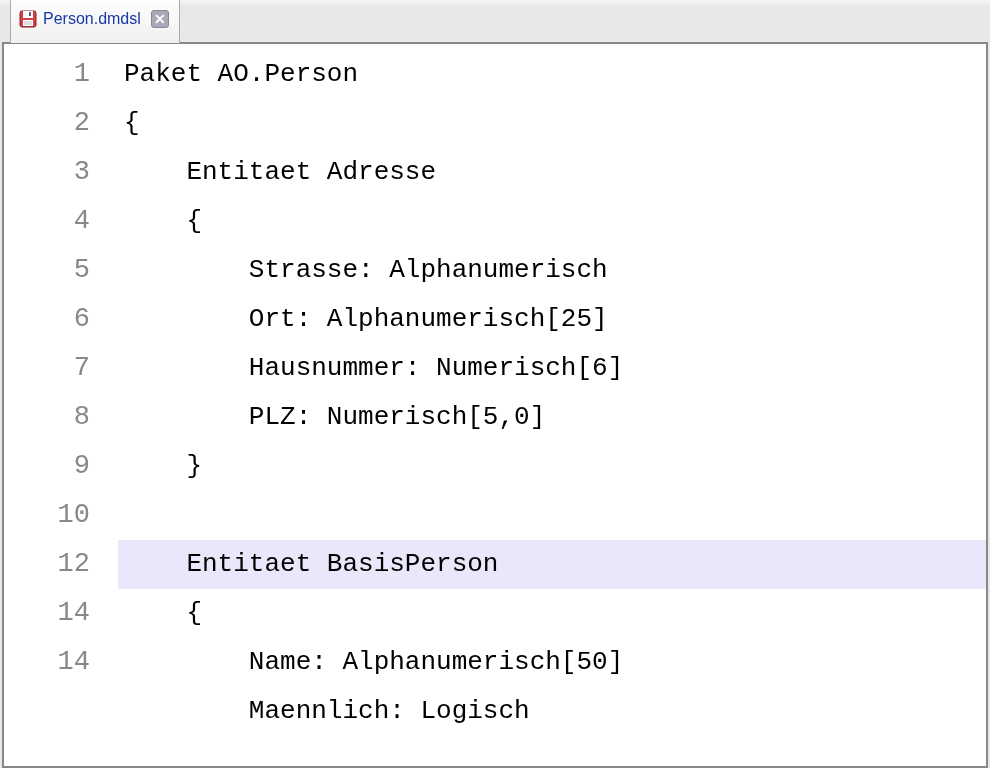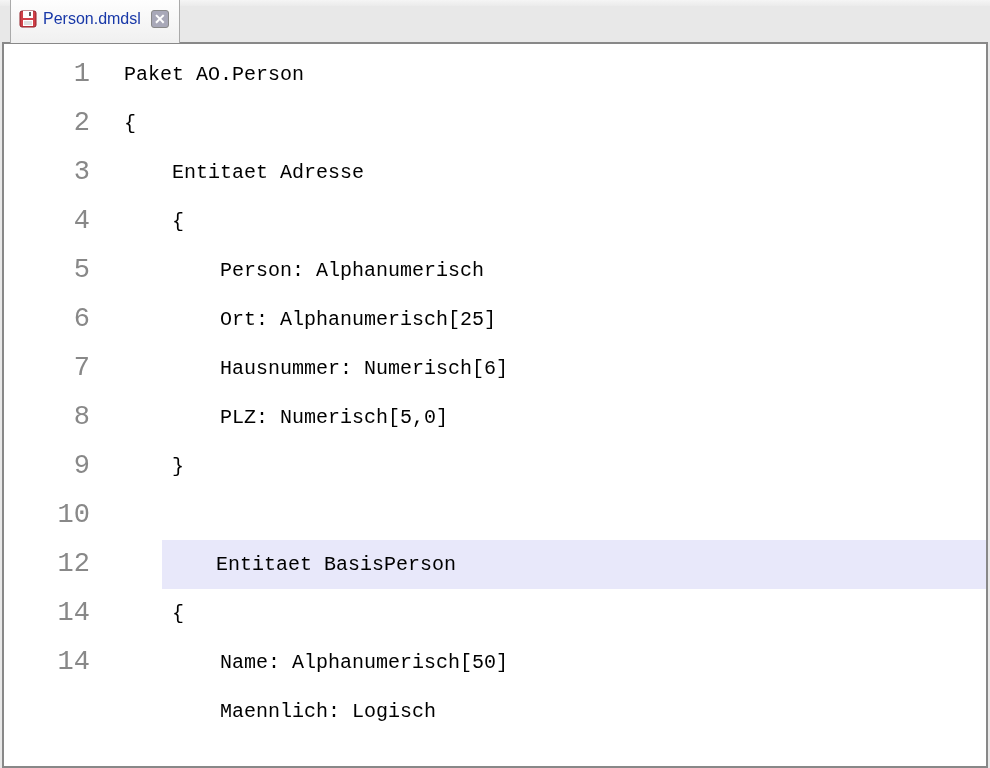--- a/index.html
+++ b/index.html
@@ -91,34 +91,33 @@
       line-height: 49px;
     }
     .fold-gutter {
       width: 16px;
       padding-top: 6px;
       position: relative;
     }
     .code-area {
       flex: 1;
       padding: 6px 0 0 0;
-      font-size: 20px;
+      font-size: 26px;
       color: #000;
       position: relative;
     }
     .code-line {
       height: 49px;
       line-height: 49px;
       white-space: pre;
       padding-left: 6px;
       position: relative;
     }
     .code-line.highlight {
       background: #e8e8fa;
-      margin-left: 44px;
     }
     .guides-wrap {
       position: absolute;
       top: 6px;
       bottom: 0;
       left: 0;
       right: 0;
       pointer-events: none;
     }
   </style>
@@ -165,21 +164,21 @@
     </div>
     <div class="fold-gutter">
     </div>
     <div class="code-area">
       <div class="guides-wrap">
       </div>
       <div class="code-line">Paket AO.Person</div>
       <div class="code-line">{</div>
       <div class="code-line">    Entitaet Adresse</div>
       <div class="code-line">    {</div>
-      <div class="code-line">        Person: Alphanumerisch</div>
+      <div class="code-line">        Strasse: Alphanumerisch</div>
       <div class="code-line">        Ort: Alphanumerisch[25]</div>
       <div class="code-line">        Hausnummer: Numerisch[6]</div>
       <div class="code-line">        PLZ: Numerisch[5,0]</div>
       <div class="code-line">    }</div>
       <div class="code-line"></div>
       <div class="code-line highlight">    Entitaet BasisPerson</div>
       <div class="code-line">    {</div>
       <div class="code-line">        Name: Alphanumerisch[50]</div>
       <div class="code-line">        Maennlich: Logisch</div>
     </div>

